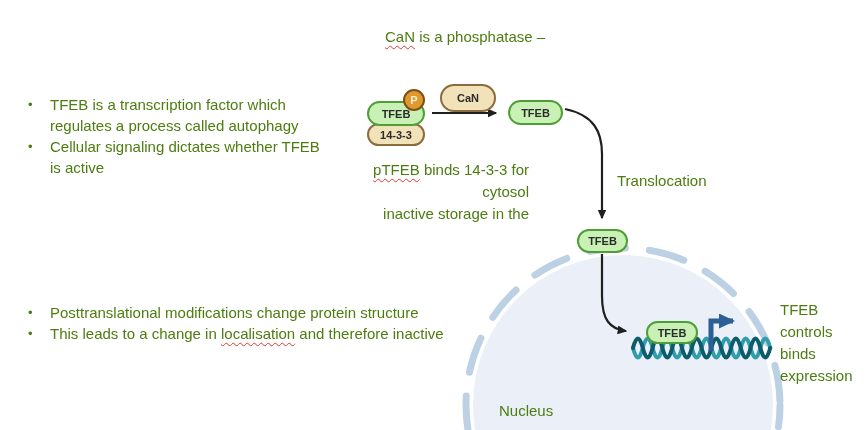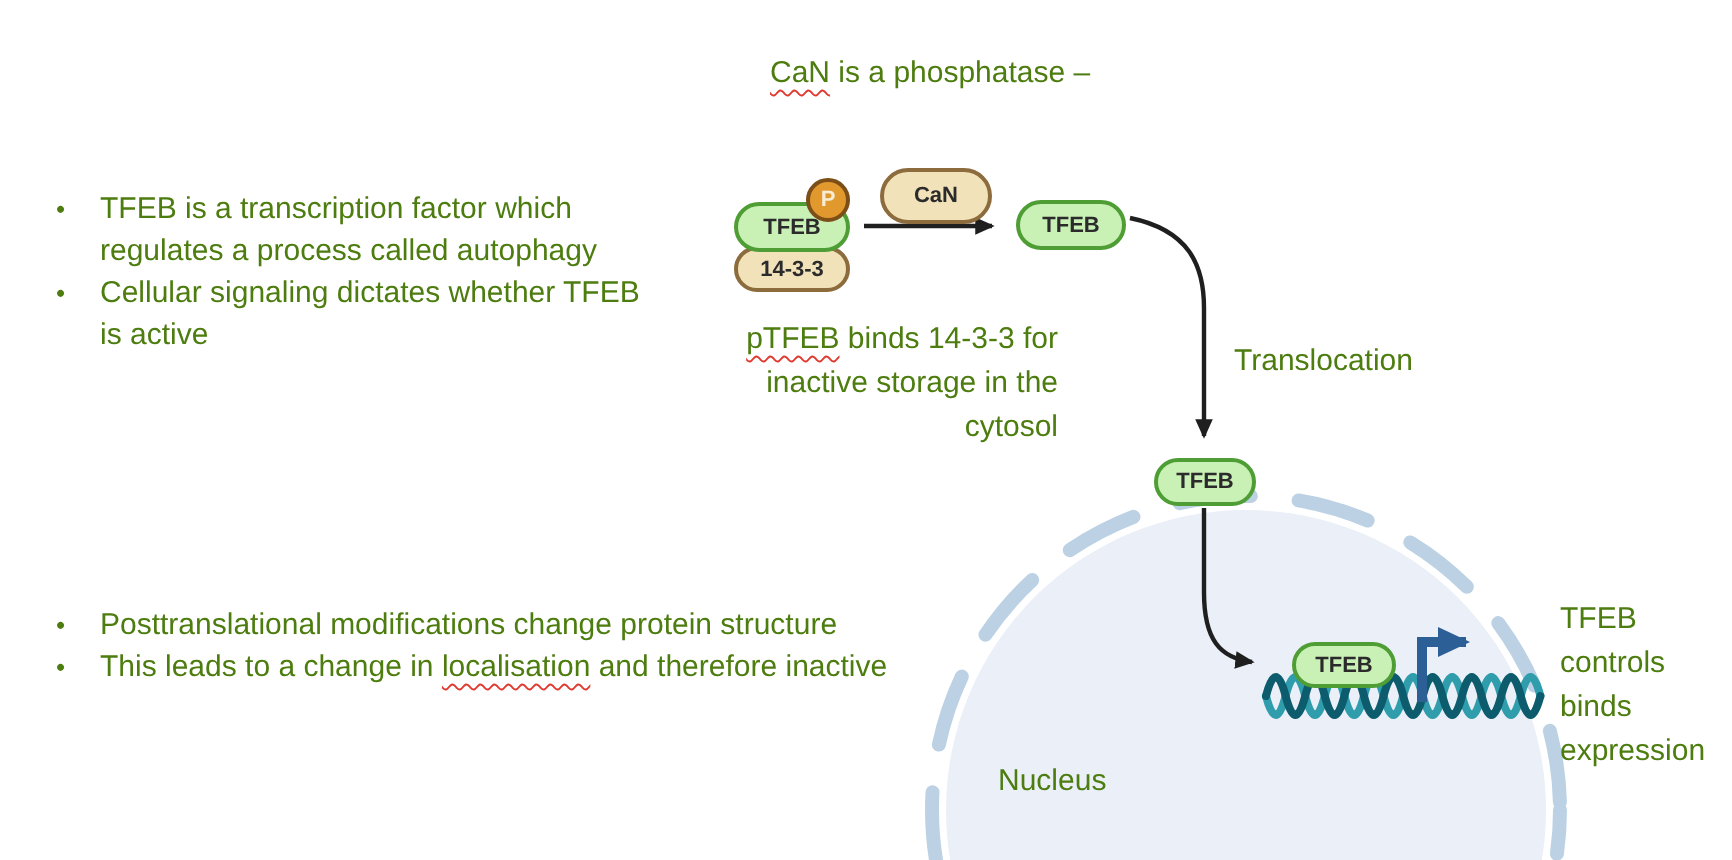--- a/index.html
+++ b/index.html
@@ -32,21 +32,21 @@
   
   .note-can{left:385px;top:26px;width:200px;line-height:22px;z-index:4;}
   .bullets{z-index:4;}
   .b-row{display:grid;grid-template-columns:22px 1fr;}
   .b-dot{font-size:13px;line-height:21px;}
   .bullets-top{left:28px;top:94px;width:330px;}
   .bullets-bottom{left:28px;top:302px;width:470px;}
   .ptfeb-note{left:353px;top:159px;width:176px;text-align:right;line-height:22px;z-index:4;}
   .transloc{left:617px;top:156px;width:120px;line-height:22px;z-index:4;margin-top:14px;}
   .gene-note{left:780px;top:299px;width:86px;line-height:22px;z-index:4;}
-  .nucleus-label{left:499px;top:380px;z-index:4;}
+  .nucleus-label{left:499px;top:400px;z-index:4;}
 </style>
 </head>
 <body>
 
 <div style="position:absolute;inset:0;">
 
   <div class="abs nucleus-fill"></div>
 
   <svg class="abs layer" viewBox="0 0 866 430">
     <defs>
@@ -127,22 +127,22 @@
     <div class="b-row">
       <span class="b-dot">•</span>
       <span>
         <span>This leads to a change in </span><span class="sq">localisation</span><span> and therefore inactive</span>
       </span>
     </div>
   </div>
 
   <div class="abs txt ptfeb-note">
     <div><span class="sq">pTFEB</span><span> binds 14-3-3 for</span></div>
+    <div>cytosol</div>
     <div>inactive storage in the</div>
-    <div>cytosol</div>
   </div>
 
   <div class="abs txt transloc">
     <div>Translocation</div>
   </div>
 
   <div class="abs txt gene-note">
     <div>TFEB</div>
     <div>controls</div>
     <div>binds</div>

